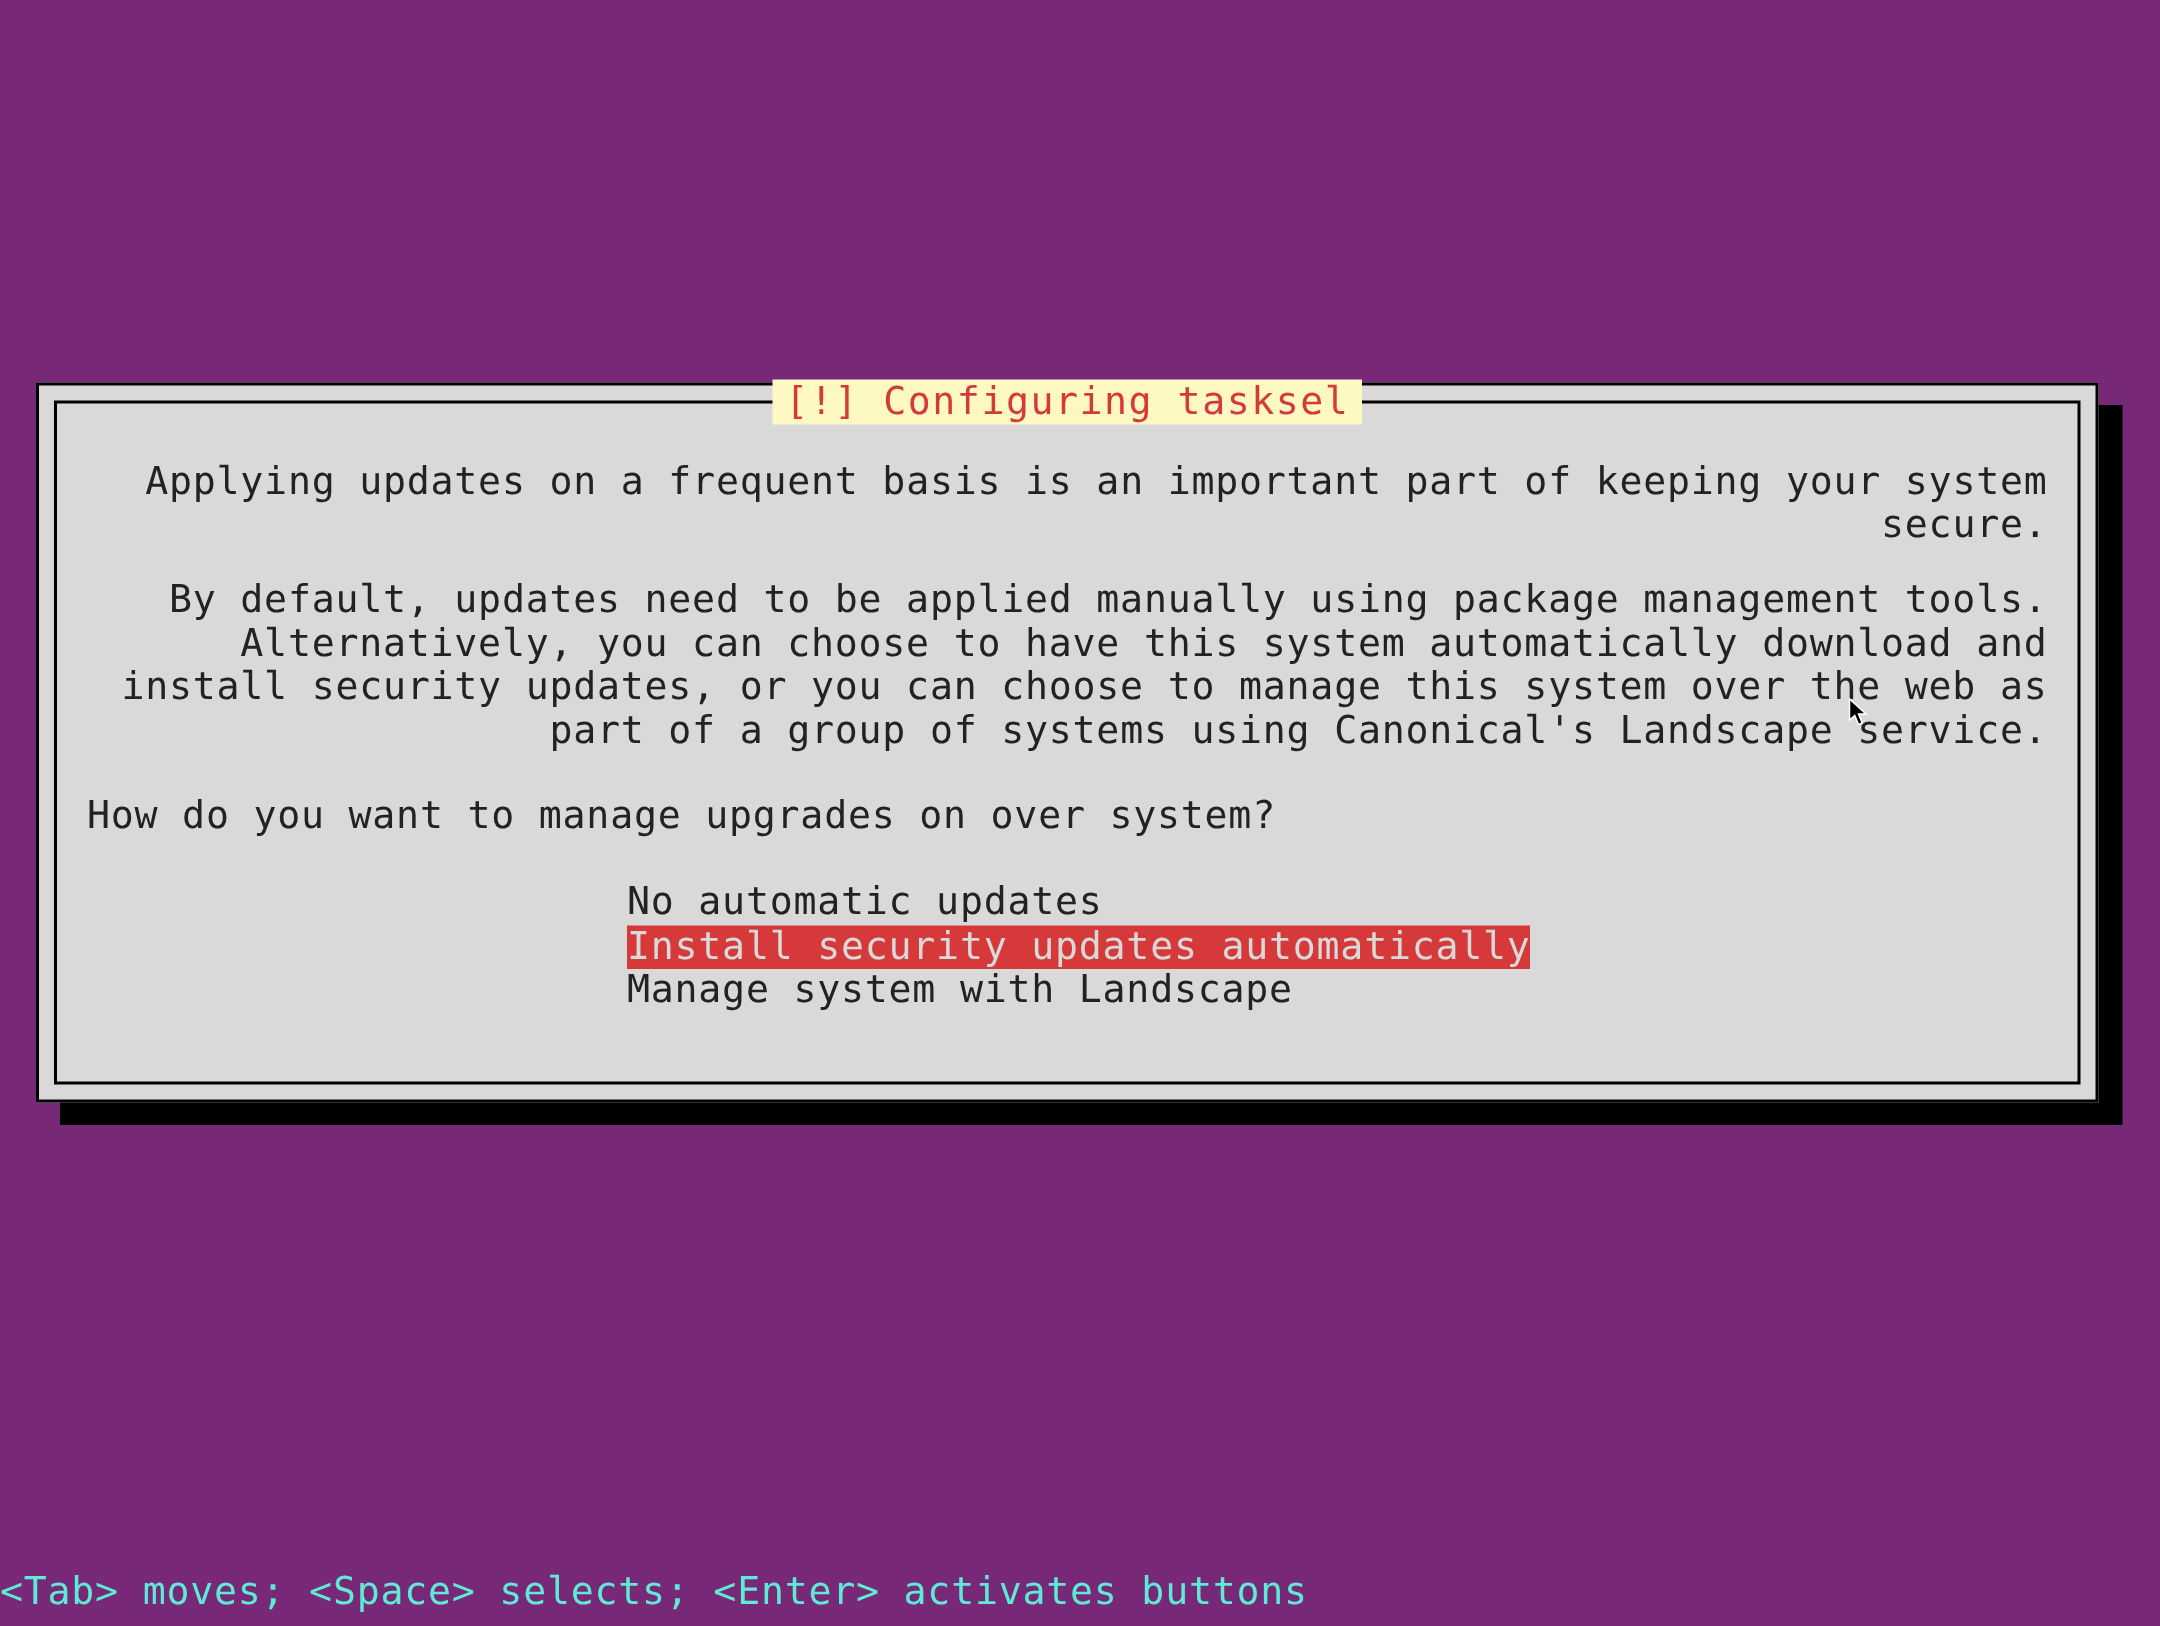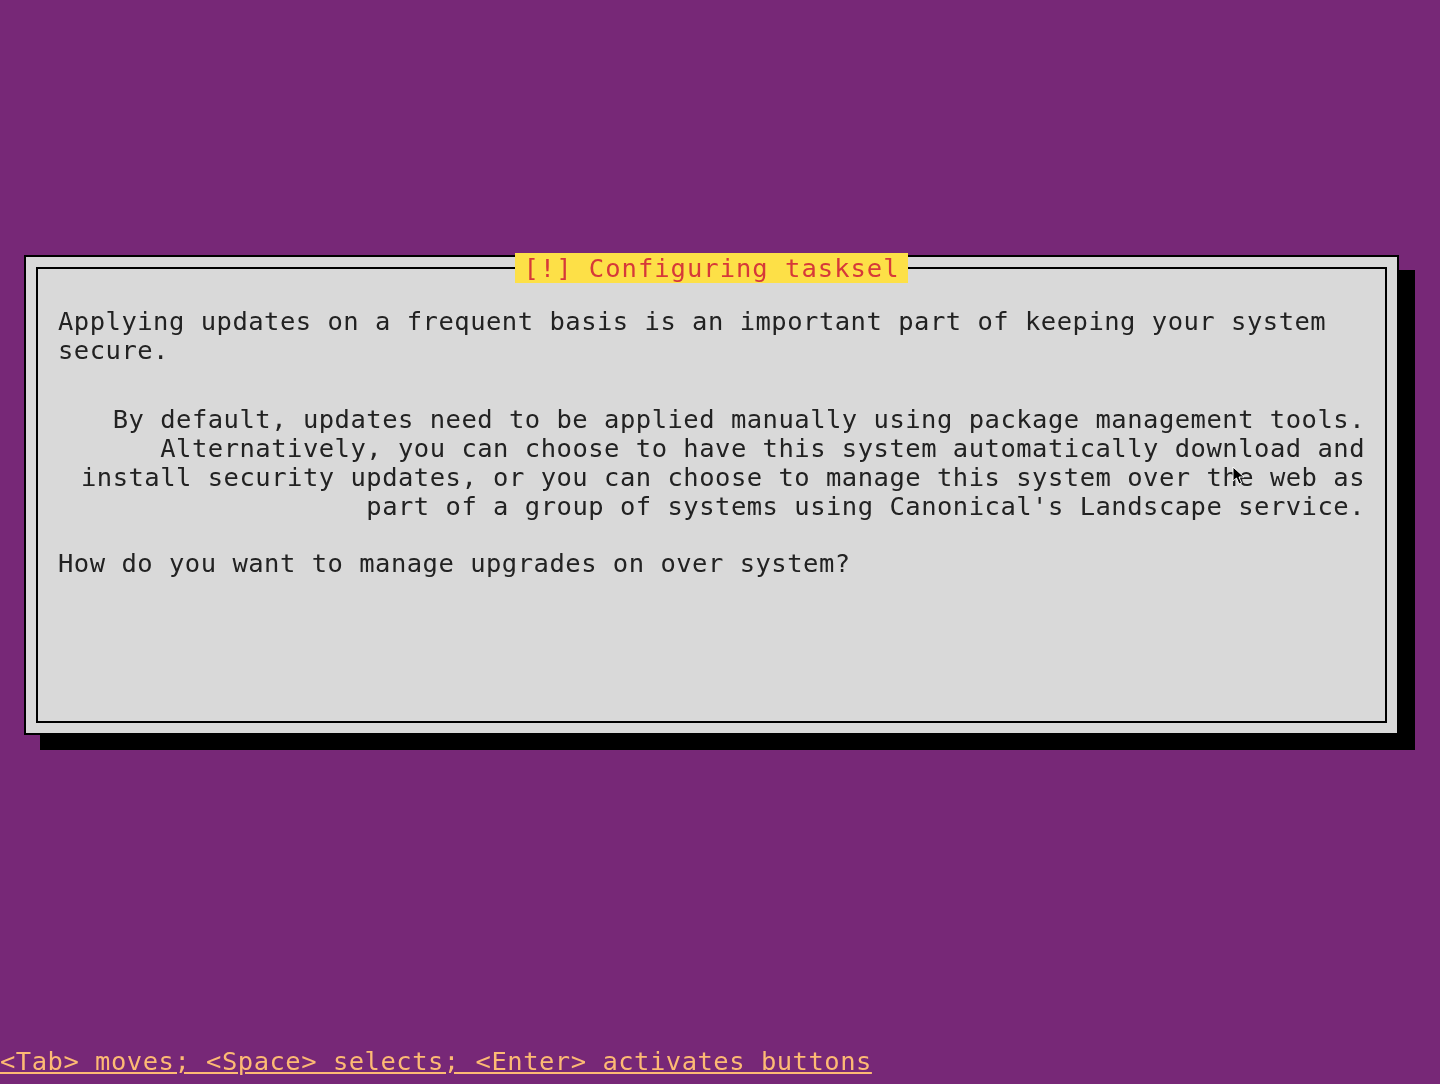--- a/index.html
+++ b/index.html
@@ -44,36 +44,37 @@
     }
     .title-wrap {
       position: absolute;
       top: -16px;
       left: 0;
       right: 0;
       text-align: center;
     }
     .title {
       display: inline-block;
-      background-color: #fde047;
+      background-color: #fef9c3;
       color: #d63939;
       padding: 0 8px;
       letter-spacing: 1px;
     }
     .content {
       position: absolute;
       top: 38px;
       left: 20px;
       right: 20px;
       color: #222222;
       line-height: 1.14;
       letter-spacing: 0.5px;
     }
     .para1 {
-      margin-bottom: 40px;
+      margin-bottom: 21px;
+      text-align: right;
     }
     .para2 {
       margin-bottom: 28px;
       text-align: right;
     }
     .para3 {
       margin-bottom: 28px;
     }
     .options {
       margin-left: 360px;
@@ -84,23 +85,22 @@
     }
     .option.selected {
       background-color: #d63939;
       color: #d9d9d9;
       display: inline-block;
     }
     .footer {
       position: absolute;
       bottom: 8px;
       left: 0;
-      color: #fdba74;
+      color: #5eead4;
       letter-spacing: 0.5px;
-      text-decoration: underline;
     }
     .cursor {
       position: absolute;
       left: 1232px;
       top: 462px;
       width: 14px;
       height: 20px;
       pointer-events: none;
     }
     .cursor svg {
@@ -115,20 +115,25 @@
 
 <div class="dialog">
   <div class="dialog-inner">
     <div class="title-wrap">
       <span class="title">[!] Configuring tasksel</span>
     </div>
     <div class="content">
       <div class="para1">Applying updates on a frequent basis is an important part of keeping your system secure.</div>
       <div class="para2">By default, updates need to be applied manually using package management tools. Alternatively, you can choose to have this system automatically download and install security updates, or you can choose to manage this system over the web as part of a group of systems using Canonical's Landscape service.</div>
       <div class="para3">How do you want to manage upgrades on over system?</div>
+      <div class="options">
+        <div class="option">No automatic updates</div>
+        <div class="option selected">Install security updates automatically</div>
+        <div class="option">Manage system with Landscape</div>
+      </div>
     </div>
   </div>
 </div>
 
 <div class="footer">&lt;Tab&gt; moves; &lt;Space&gt; selects; &lt;Enter&gt; activates buttons</div>
 
 <div class="cursor">
   <svg viewBox="0 0 14 20" xmlns="http://www.w3.org/2000/svg">
     <path d="M 1 1 L 1 15 L 4.5 12 L 7 18 L 9.5 17 L 7 11 L 12 11 Z" fill="#000000" stroke="#ffffff" stroke-width="1"></path>
   </svg>

